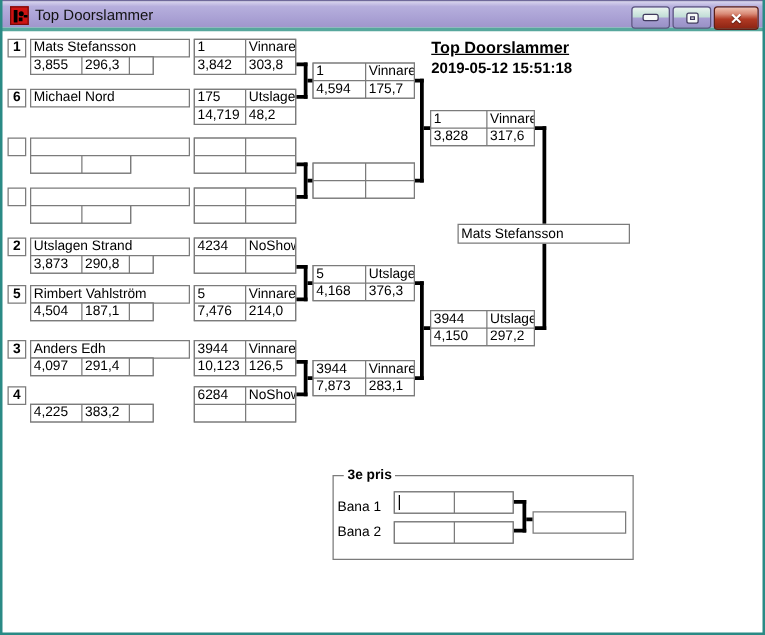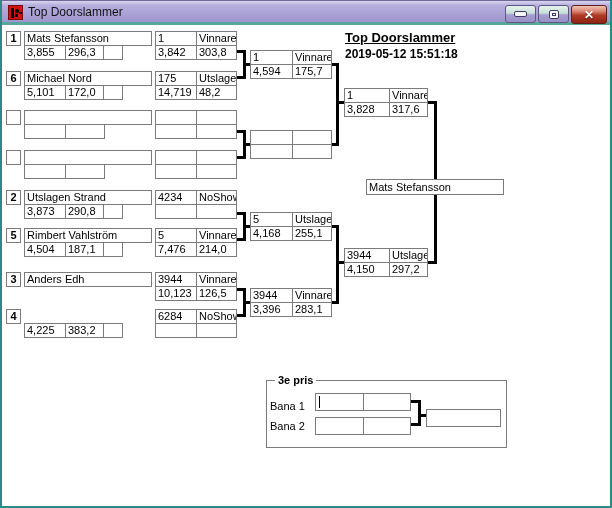--- a/index.html
+++ b/index.html
@@ -134,25 +134,20 @@
   <div class="box seed" style="left:6px;top:31px">1</div>
   <div class="box namebox" style="left:24px;top:31px">Mats Stefansson</div>
   <div class="tbl vals3" style="left:24px;top:45px">
     <div class="cell">3,855</div>
     <div class="cell">296,3</div>
     <div class="cell"></div>
   </div>
 
   <div class="box seed" style="left:6px;top:71px">6</div>
   <div class="box namebox" style="left:24px;top:71px">Michael Nord</div>
-  <div class="tbl vals3" style="left:24px;top:85px">
-    <div class="cell">5,101</div>
-    <div class="cell">172,0</div>
-    <div class="cell"></div>
-  </div>
 
   <div class="box seed" style="left:6px;top:110px"></div>
   <div class="box namebox" style="left:24px;top:110px"></div>
   <div class="tbl vals2" style="left:24px;top:124px">
     <div class="cell"></div>
     <div class="cell"></div>
   </div>
 
   <div class="box seed" style="left:6px;top:150px"></div>
   <div class="box namebox" style="left:24px;top:150px"></div>
@@ -172,20 +167,25 @@
   <div class="box seed" style="left:6px;top:228px">5</div>
   <div class="box namebox" style="left:24px;top:228px">Rimbert Vahlström</div>
   <div class="tbl vals3" style="left:24px;top:242px">
     <div class="cell">4,504</div>
     <div class="cell">187,1</div>
     <div class="cell"></div>
   </div>
 
   <div class="box seed" style="left:6px;top:272px">3</div>
   <div class="box namebox" style="left:24px;top:272px">Anders Edh</div>
+  <div class="tbl vals3" style="left:24px;top:286px">
+    <div class="cell">4,097</div>
+    <div class="cell">291,4</div>
+    <div class="cell"></div>
+  </div>
 
   <div class="box seed" style="left:6px;top:309px">4</div>
   <div class="tbl vals3" style="left:24px;top:323px">
     <div class="cell">4,225</div>
     <div class="cell">383,2</div>
     <div class="cell"></div>
   </div>
 
   <div class="tbl r2" style="left:155px;top:31px">
     <div class="cell">1</div>
@@ -245,26 +245,26 @@
   <div class="tbl sf" style="left:250px;top:130px">
     <div class="cell"></div>
     <div class="cell"></div>
     <div class="cell"></div>
     <div class="cell"></div>
   </div>
   <div class="tbl sf" style="left:250px;top:212px">
     <div class="cell">5</div>
     <div class="cell">Utslagen</div>
     <div class="cell">4,168</div>
-    <div class="cell">255,1</div>
+    <div class="cell">376,3</div>
   </div>
   <div class="tbl sf" style="left:250px;top:288px">
     <div class="cell">3944</div>
     <div class="cell">Vinnare</div>
-    <div class="cell">3,396</div>
+    <div class="cell">7,873</div>
     <div class="cell">283,1</div>
   </div>
 
   <div class="tbl fin" style="left:344px;top:88px">
     <div class="cell">1</div>
     <div class="cell">Vinnare</div>
     <div class="cell">3,828</div>
     <div class="cell">317,6</div>
   </div>
   <div class="tbl fin" style="left:344px;top:248px">

